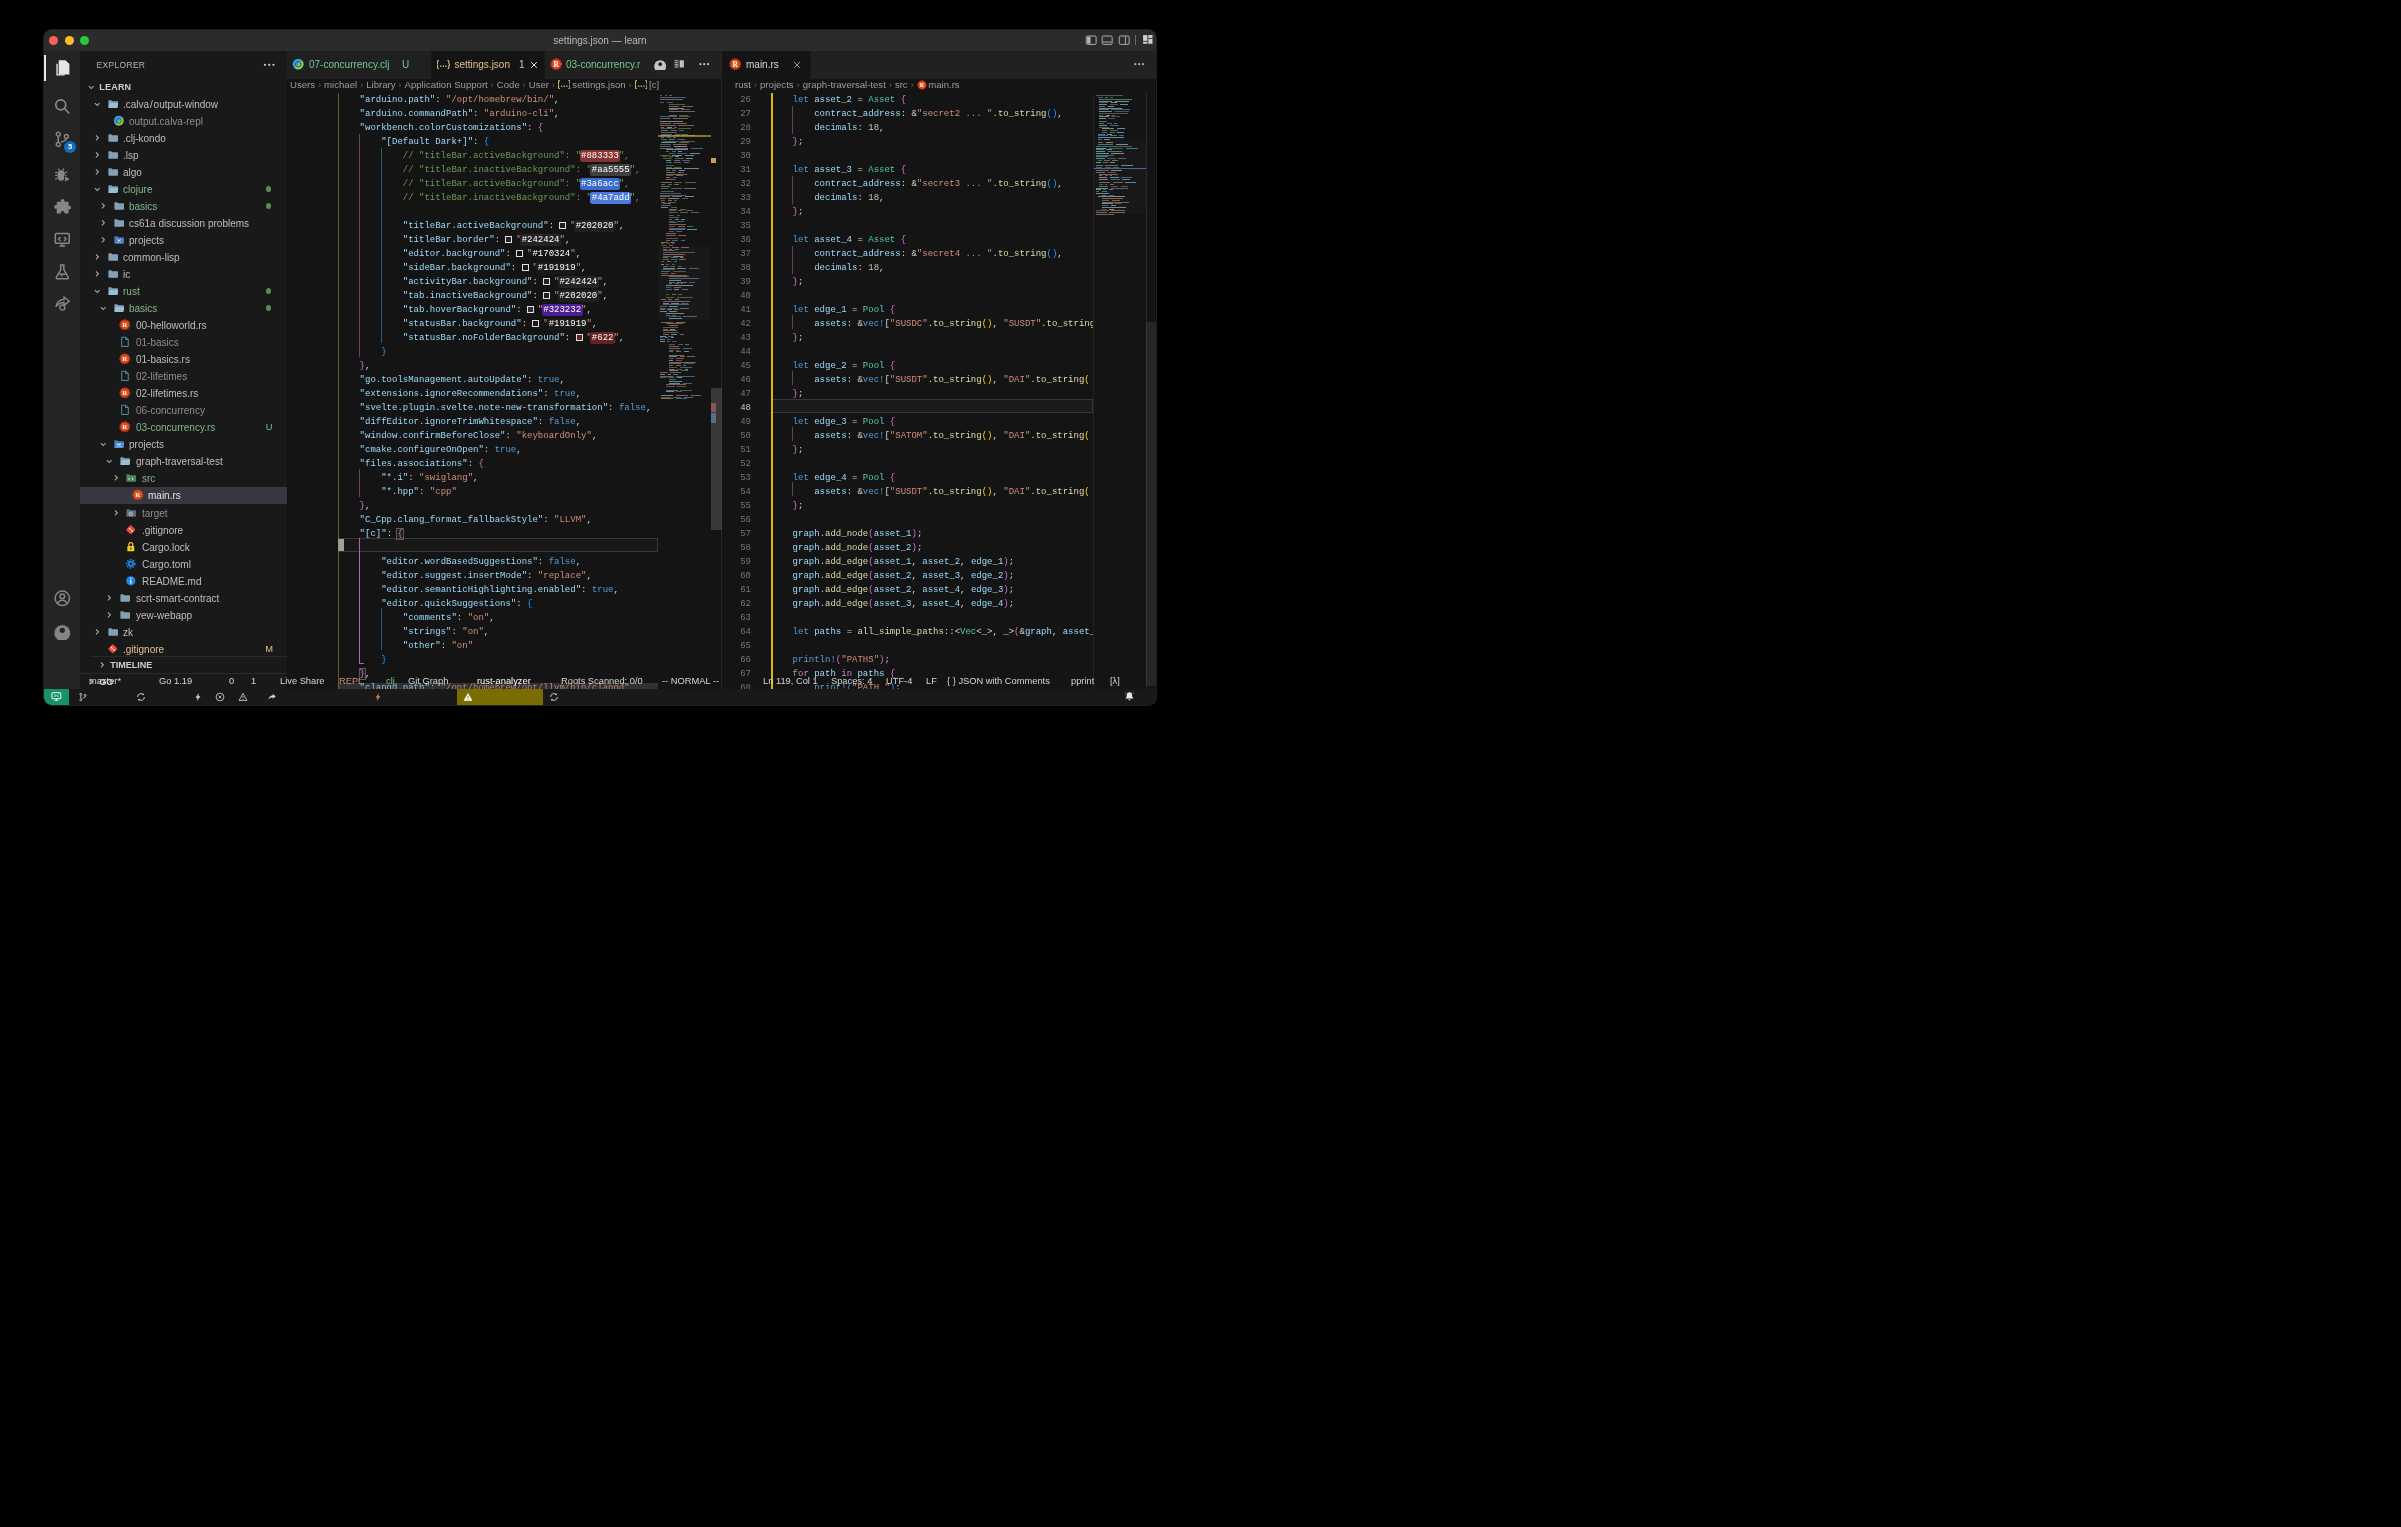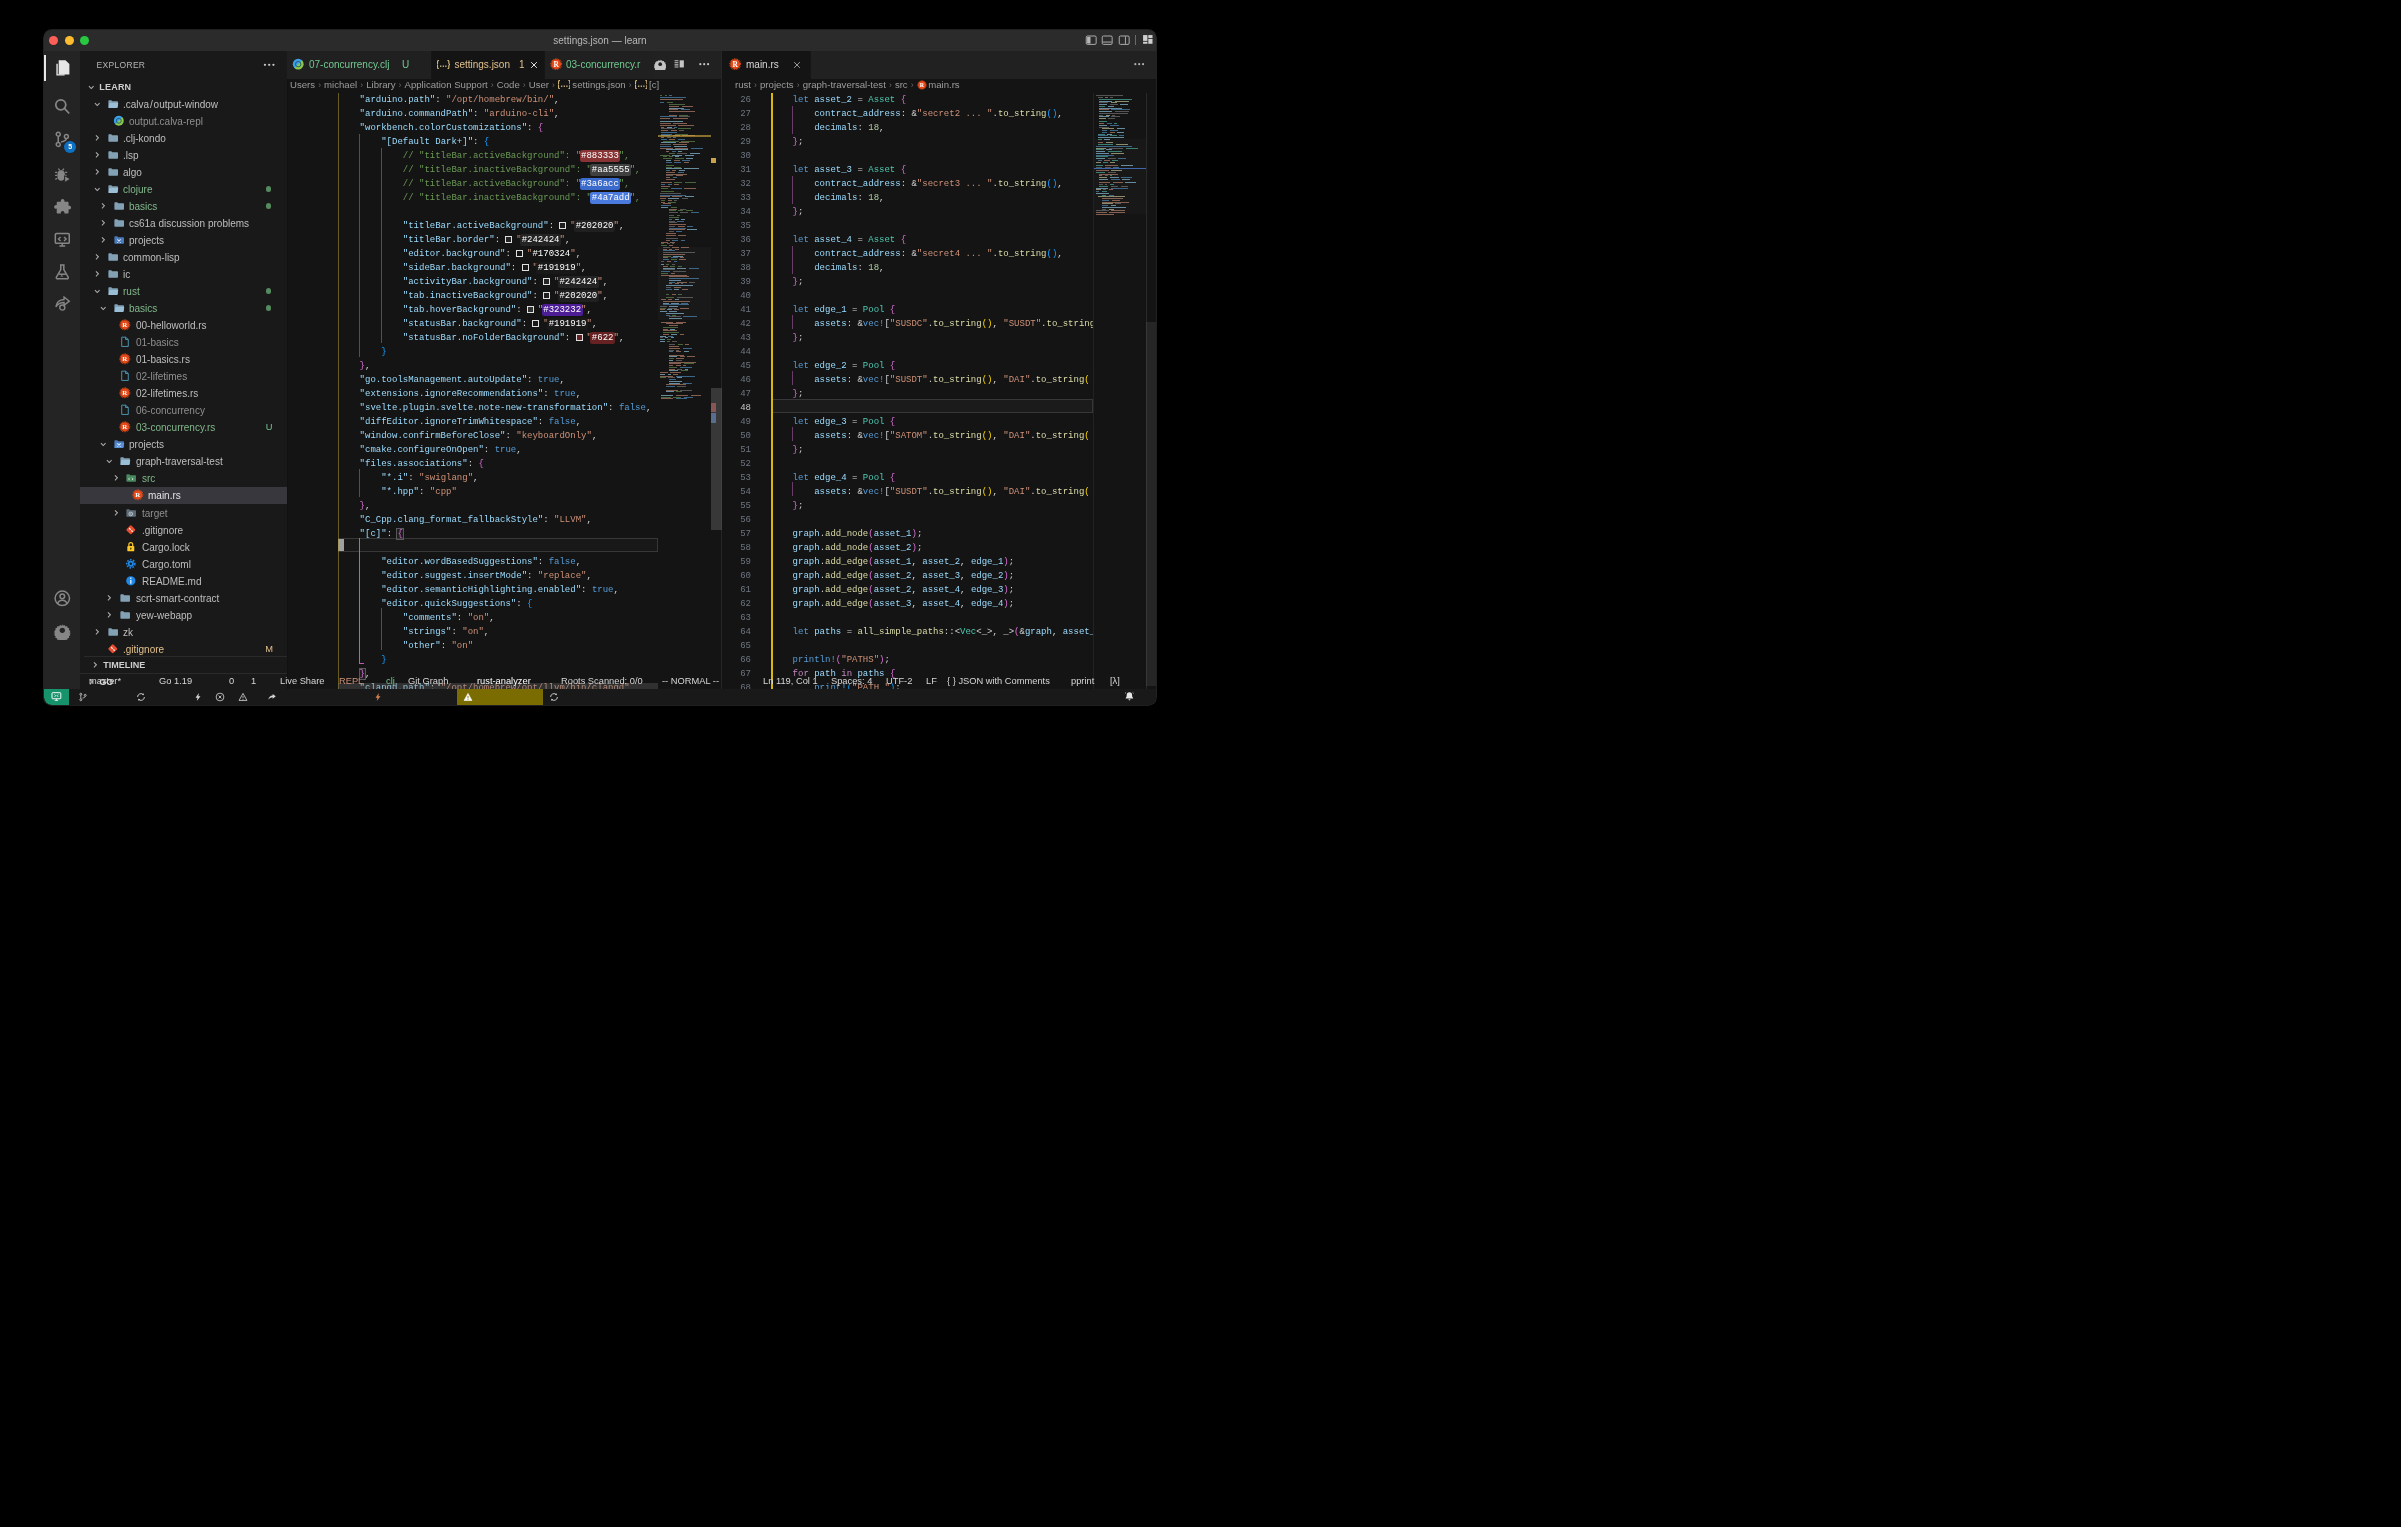--- a/index.html
+++ b/index.html
@@ -295,21 +295,21 @@
           <path d="M3.8 1.8L7 5l-3.2 3.2" stroke="#b0b0b0" stroke-width="1.3" fill="none"></path>
         </svg><svg class="ficon" style="left:27px" width="11.6" height="11.6" viewBox="0 0 15 15">
           <path d="M1.8 3.8c0-.5.4-.9.9-.9h2.8l1.3 1.4h6.5c.5 0 .9.4.9.9v6.6c0 .5-.4.9-.9.9H2.7c-.5 0-.9-.4-.9-.9z" fill="#82a1b5"></path>
         </svg><span class="nm" style="margin-left:43px;color:#bfbfbf">zk</span></div>
       <div class="row" style="top:590px"><svg class="ficon" style="left:27px" width="11.6" height="11.6" viewBox="0 0 15 15">
           <rect x="3" y="3" width="9" height="9" rx="1.6" transform="rotate(45 7.5 7.5)" fill="#e84e31"></rect>
           <circle cx="6" cy="6" r="1" fill="#fff"></circle>
           <circle cx="9.3" cy="9.3" r="1" fill="#fff"></circle>
           <path d="M6.6 6.6l2.2 2.2" stroke="#fff" stroke-width="1"></path>
         </svg><span class="nm" style="margin-left:43px;color:#E2C08D">.gitignore</span><div class="blet" style="left:183px;color:#E2C08D">M</div></div>
-      <div class="abs" style="left:4px;top:605px;width:207px;height:23px;border-top:0.8px solid #2a2a2a">
+      <div class="abs" style="left:11px;top:605px;width:207px;height:23px;border-top:0.8px solid #2a2a2a">
         <svg class="chev" style="left:7px" width="8.5" height="8.5" viewBox="0 0 11 11">
           <path d="M3.8 1.8L7 5l-3.2 3.2" stroke="#b0b0b0" stroke-width="1.3" fill="none"></path>
         </svg>
         <span style="position:absolute;left:19.3px;top:0;line-height:17px;font-weight:bold;font-size:9px;color:#cfcfcf">TIMELINE</span>
       </div>
       <div class="abs" style="left:0;top:622px;width:207px;height:17px;border-top:0.8px solid #2a2a2a">
         <svg class="chev" style="left:7px" width="8.5" height="8.5" viewBox="0 0 11 11">
           <path d="M3.8 1.8L7 5l-3.2 3.2" stroke="#b0b0b0" stroke-width="1.3" fill="none"></path>
         </svg>
         <span style="position:absolute;left:19.3px;top:0;line-height:17px;font-weight:bold;font-size:9px;color:#cfcfcf">GO</span>
@@ -1064,21 +1064,21 @@
     <div class="st" style="left:433px;color:#fff;font-size:9.3px">rust-analyzer</div>
     <svg class="abs" style="left:505px;bottom:2.8px" width="10" height="10" viewBox="0 0 16 16" fill="none">
       <path d="M13.5 8a5.5 5.5 0 01-9.7 3.5M2.5 8a5.5 5.5 0 019.7-3.5" stroke="#d7d7d7" stroke-width="1.4"></path>
       <path d="M12.2 1.8v3h-3z" fill="#d7d7d7"></path>
       <path d="M3.8 14.2v-3h3z" fill="#d7d7d7"></path>
     </svg>
     <div class="st" style="left:517px;color:#d7d7d7;font-size:9.3px">Roots Scanned: 0/0</div>
     <div class="st" style="left:618px;color:#d7d7d7;font-size:9.3px">-- NORMAL --</div>
     <div class="st" style="left:719px;color:#d7d7d7;font-size:9.3px">Ln 119, Col 1</div>
     <div class="st" style="left:787px;color:#d7d7d7;font-size:9.3px">Spaces: 4</div>
-    <div class="st" style="left:842px;color:#d7d7d7;font-size:9.3px">UTF-2</div>
+    <div class="st" style="left:842px;color:#d7d7d7;font-size:9.3px">UTF-4</div>
     <div class="st" style="left:882px;color:#d7d7d7;font-size:9.3px">LF</div>
     <div class="st" style="left:903px;color:#d7d7d7;font-size:9.3px">{ } JSON with Comments</div>
     <div class="st" style="left:1027px;color:#d7d7d7;font-size:9.3px">pprint</div>
     <div class="st" style="left:1066px;color:#d7d7d7;font-size:9.3px">[λ]</div>
     <svg class="abs" style="left:1080px;bottom:2.8px" width="10.8" height="10.8" viewBox="0 0 16 16" fill="none">
       <path d="M8 1.8a4 4 0 014 4c0 2.6.7 3.7 1.5 4.5v.7H2.5v-.7C3.3 9.5 4 8.4 4 5.8a4 4 0 014-4z" fill="#e8e8e8"></path>
       <path d="M6.6 12.4a1.5 1.5 0 003 0z" fill="#e8e8e8"></path>
       <path d="M12.9 2.2l1.4 1.2M3.1 2.2L1.7 3.4" stroke="#e8e8e8" stroke-width="1.1"></path>
     </svg>
   </div>

